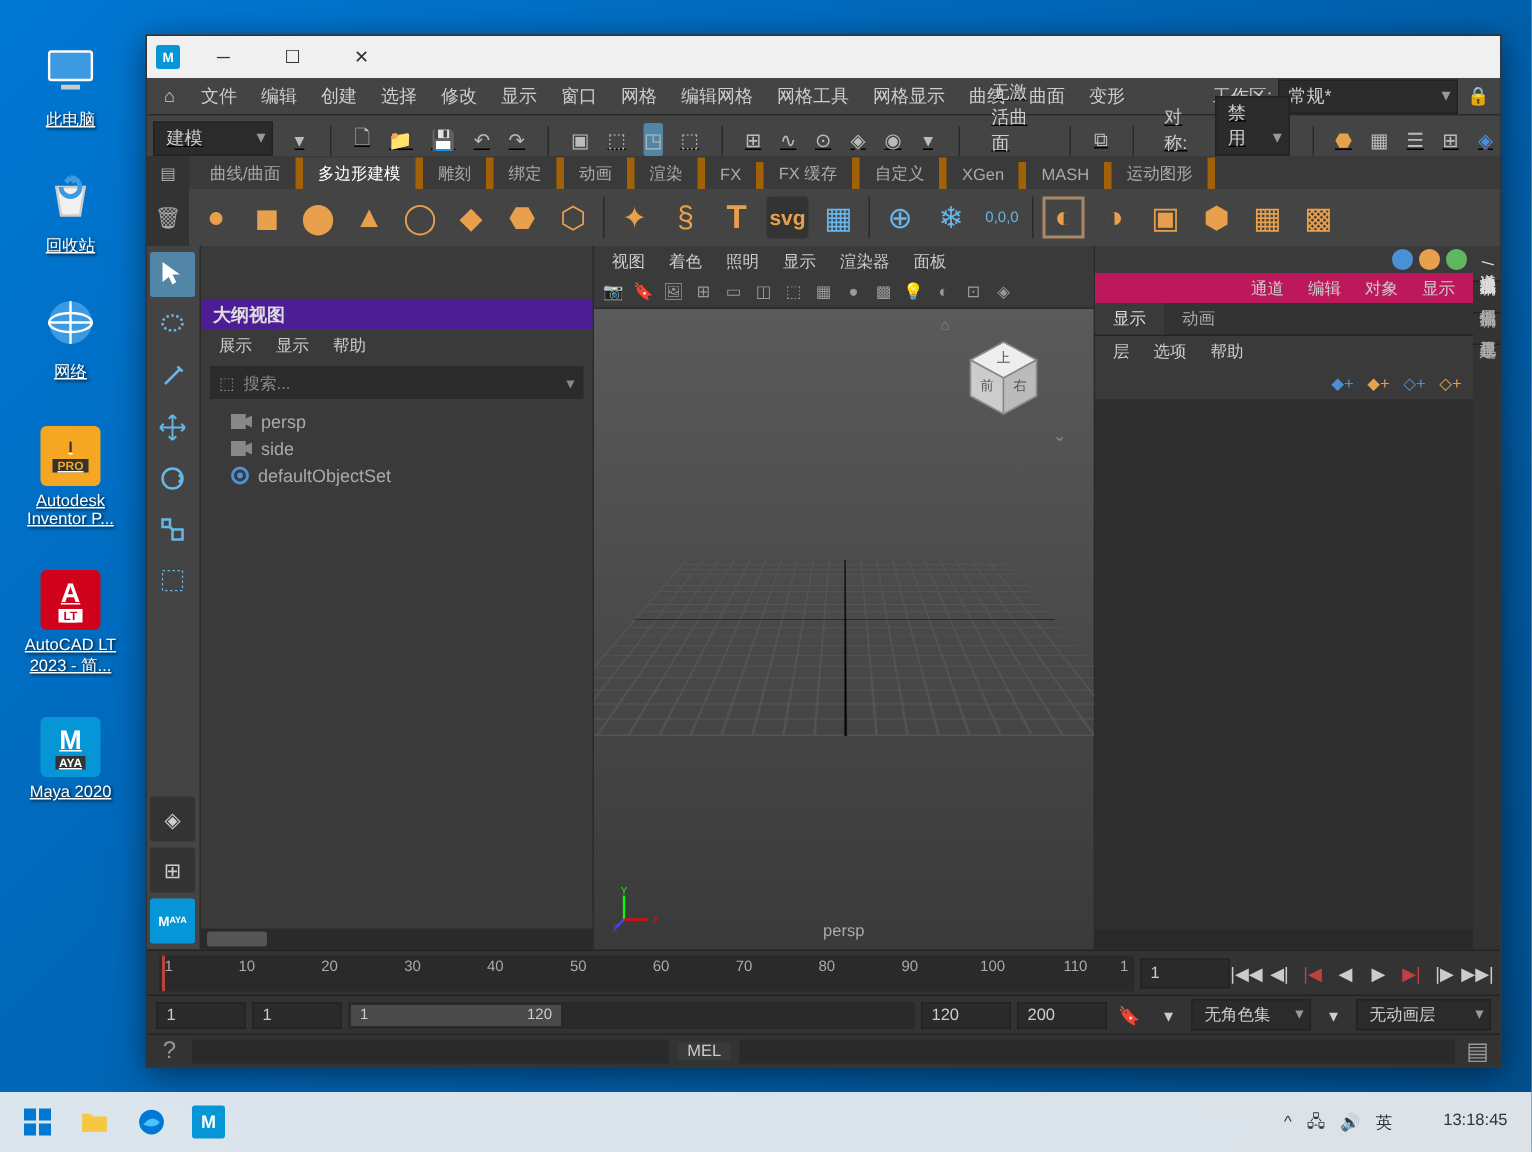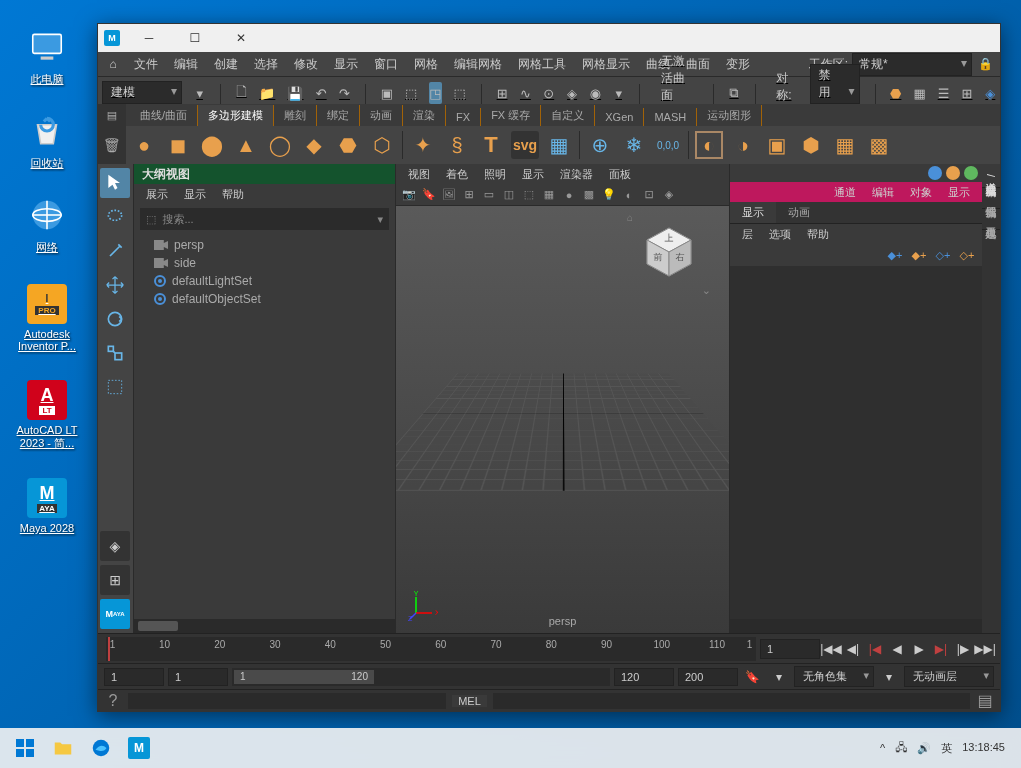--- a/index.html
+++ b/index.html
@@ -32,21 +32,21 @@
 .shelf-select { background: #2b2b2b; color: #ccc; padding: 2px 18px 2px 8px; border: 1px solid #222; min-width: 80px; position: relative; font-size: 12px; }
 .shelf-select::after { content: "▾"; position: absolute; right: 4px; color: #999; }
 .tb-icon { width: 22px; height: 22px; display: flex; align-items: center; justify-content: center; color: #bbb; font-size: 13px; cursor: pointer; border-radius: 2px; }
 .tb-icon.active { background: #5285a6; }
 .tb-sep { width: 1px; height: 20px; background: #2a2a2a; margin: 0 3px; }
 .tb-label { color: #ccc; font-size: 12px; padding: 0 6px; }
 
 
 .shelf-tabs { height: 22px; background: #3a3a3a; display: flex; align-items: flex-end; padding-left: 32px; font-size: 11px; }
 .shelf-tabs-pre { position: absolute; left: 0; width: 28px; height: 22px; background: #333; display: flex; align-items: center; justify-content: center; color: #aaa; }
-.shelf-tab { padding: 3px 10px; color: #aaa; cursor: pointer; border-right: 1px solid #a16207; }
+.shelf-tab { padding: 3px 10px; color: #aaa; cursor: pointer; border-right: 5px solid #a16207; }
 .shelf-tab.active { background: #444444; color: #fff; }
 
 
 .shelf-icons { height: 38px; background: #444444; display: flex; align-items: center; padding: 0 4px 0 32px; gap: 6px; position: relative; }
 .shelf-icons-pre { position: absolute; left: 0; width: 28px; height: 38px; background: #333; display: flex; align-items: center; justify-content: center; color: #aaa; font-size: 14px; }
 .shelf-bigicon { width: 28px; height: 28px; display: flex; align-items: center; justify-content: center; font-size: 20px; cursor: pointer; }
 .shelf-bigicon.orange { color: #e8a04d; }
 .shelf-bigicon.box { background: #333; border-radius: 3px; font-size: 14px; color: #e8a04d; font-weight: bold; }
 .shelf-sep { width: 1px; height: 28px; background: #2a2a2a; }
 
@@ -57,21 +57,21 @@
 .left-toolbox { width: 36px; background: #444444; display: flex; flex-direction: column; padding: 4px 2px; gap: 4px; border-right: 1px solid #2a2a2a; }
 .left-tool { width: 30px; height: 30px; display: flex; align-items: center; justify-content: center; color: #68b6e8; cursor: pointer; border-radius: 2px; }
 .left-tool.selected { background: #5285a6; color: #fff; }
 .left-tool svg { width: 20px; height: 20px; }
 .left-toolbox-bottom { margin-top: auto; display: flex; flex-direction: column; gap: 4px; }
 .left-bottom-icon { width: 30px; height: 30px; display: flex; align-items: center; justify-content: center; background: #333; border-radius: 2px; color: #ccc; font-size: 14px; }
 .left-bottom-icon.maya { background: #0696d7; color: white; font-weight: bold; font-size: 9px; }
 
 
 .outliner { width: 262px; background: #3a3a3a; display: flex; flex-direction: column; border-right: 1px solid #2a2a2a; }
-.panel-header { height: 20px; background: #14532d; color: #ddd; font-size: 12px; display: flex; align-items: center; padding: 0 8px; font-weight: bold; }
+.panel-header { height: 20px; background: #4c1d95; color: #ddd; font-size: 12px; display: flex; align-items: center; padding: 0 8px; font-weight: bold; margin-top: 36px; }
 .panel-menu { height: 20px; background: #3a3a3a; display: flex; align-items: center; font-size: 11px; color: #ccc; padding: 0 4px; }
 .panel-menu-item { padding: 2px 8px; cursor: pointer; }
 .outliner-search { height: 22px; background: #2b2b2b; margin: 4px 6px; display: flex; align-items: center; padding: 0 6px; color: #888; font-size: 11px; position: relative; }
 .outliner-search::before { content: "⬚"; margin-right: 6px; color: #888; }
 .outliner-search::after { content: "▾"; position: absolute; right: 6px; }
 .outliner-tree { flex: 1; padding: 2px 0; overflow: auto; }
 .outliner-item { display: flex; align-items: center; padding: 2px 8px 2px 20px; font-size: 12px; color: #aaa; gap: 6px; cursor: pointer; }
 .outliner-item .cam-icon { width: 14px; height: 10px; background: #888; clip-path: polygon(0 0, 70% 0, 70% 30%, 100% 10%, 100% 90%, 70% 70%, 70% 100%, 0 100%); }
 .outliner-item .set-icon { width: 12px; height: 12px; border: 2px solid #4a90d9; border-radius: 50%; display: flex; align-items: center; justify-content: center; }
 .outliner-item .set-icon::after { content: ""; width: 4px; height: 4px; background: #4a90d9; border-radius: 50%; }
@@ -136,21 +136,21 @@
 .cmd-icon { width: 18px; height: 18px; display: flex; align-items: center; justify-content: center; color: #999; }
 .cmd-input { flex: 1; height: 16px; background: #2a2a2a; }
 .cmd-label { color: #ccc; font-size: 11px; padding: 0 6px; background: #3a3a3a; }
 .cmd-output { flex: 1.5; height: 16px; background: #2a2a2a; }
 
 
 .taskbar { position: absolute; bottom: 0; left: 0; right: 0; height: 40px; background: rgba(243,243,243,0.9); backdrop-filter: blur(10px); display: flex; align-items: center; padding: 0 6px; }
 .taskbar-icon { width: 38px; height: 38px; display: flex; align-items: center; justify-content: center; cursor: pointer; border-radius: 4px; }
 .taskbar-spacer { flex: 1; }
 .taskbar-tray { display: flex; align-items: center; gap: 10px; padding: 0 10px; color: #333; font-size: 11px; }
-.taskbar-time { text-align: left; line-height: 1.2; }
+.taskbar-time { text-align: left; line-height: 1.2; margin-left: 24px; }
 </style>
 </head>
 <body>
 
 <div class="desktop-icon" style="top:26px;left:12px">
   <div class="icon-img">
       <svg width="38" height="38" viewBox="0 0 24 24">
         <rect x="3" y="4" width="18" height="12" rx="1" fill="#3b9ae1" stroke="#fff" stroke-width="1"></rect>
         <rect x="8" y="18" width="8" height="2" fill="#ccc"></rect>
       </svg>
@@ -180,21 +180,21 @@
 <div class="desktop-icon" style="top:284px;left:12px">
   <div class="icon-img" style="background:#f5a623;color:#333;font-size:10px;font-weight:bold;width:40px;height:40px;flex-direction:column;">I<div style="background:#333;color:#f5a623;font-size:8px;padding:0 3px;margin-top:2px;">PRO</div></div>
   <div class="icon-label">Autodesk Inventor P...</div>
 </div>
 <div class="desktop-icon" style="top:380px;left:12px">
   <div class="icon-img" style="background:#d0021b;color:#fff;font-size:18px;font-weight:bold;width:40px;height:40px;flex-direction:column;">A<div style="background:#fff;color:#d0021b;font-size:8px;padding:0 3px;">LT</div></div>
   <div class="icon-label">AutoCAD LT 2023 - 简...</div>
 </div>
 <div class="desktop-icon" style="top:478px;left:12px">
   <div class="icon-img" style="background:#0696d7;color:#fff;font-size:18px;font-weight:bold;width:40px;height:40px;flex-direction:column;">M<div style="background:#333;color:#fff;font-size:8px;padding:0 2px;">AYA</div></div>
-  <div class="icon-label">Maya 2028</div>
+  <div class="icon-label">Maya 2020</div>
 </div>
 
 <div class="maya-window">
 
   <div class="titlebar">
     <div class="titlebar-icon">M</div>
     <div class="titlebar-btn">─</div>
     <div class="titlebar-btn">☐</div>
     <div class="titlebar-btn close">✕</div>
   </div>
@@ -364,24 +364,20 @@
         <div class="outliner-item">
             <span class="cam-icon"></span>
             <span>persp</span>
           </div>
         <div class="outliner-item">
             <span class="cam-icon"></span>
             <span>side</span>
           </div>
         <div class="outliner-item">
             <span class="set-icon"></span>
-            <span>defaultLightSet</span>
-          </div>
-        <div class="outliner-item">
-            <span class="set-icon"></span>
             <span>defaultObjectSet</span>
           </div>
       </div>
       <div class="outliner-scrollbar">
           <div class="outliner-scrollbar-thumb"></div>
         </div>
     </div>
 
     <div class="viewport-panel">
       <div class="viewport-menu">

